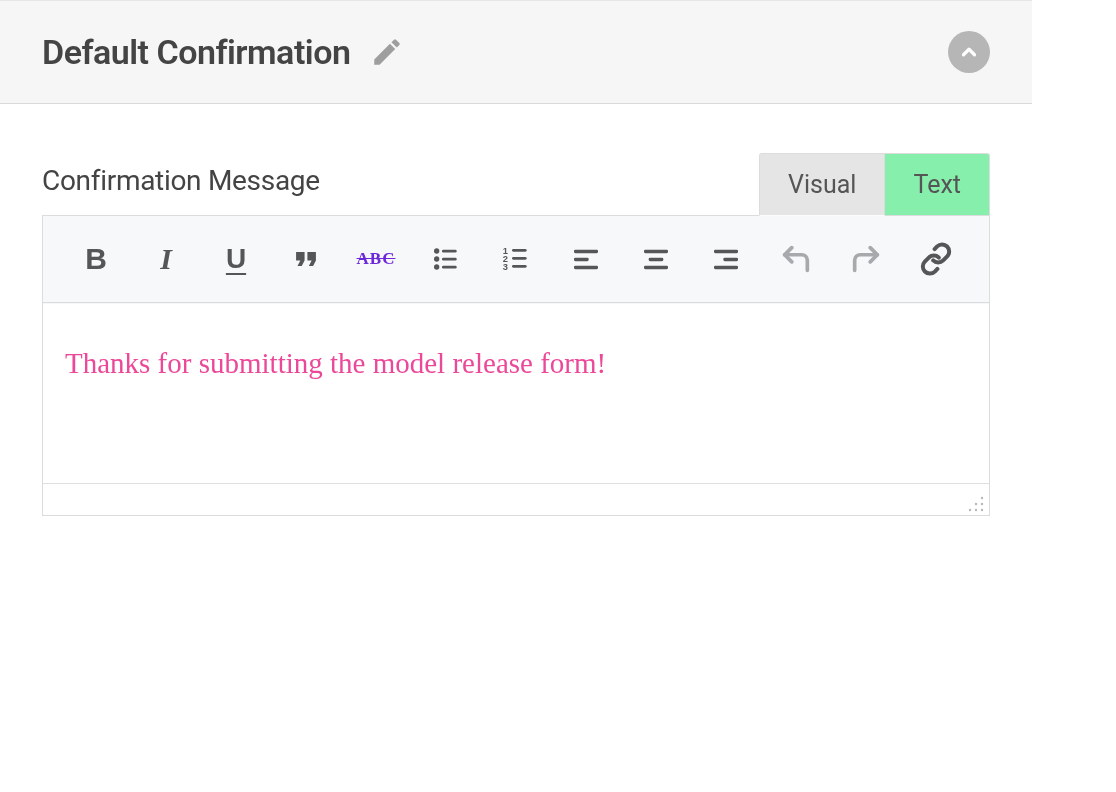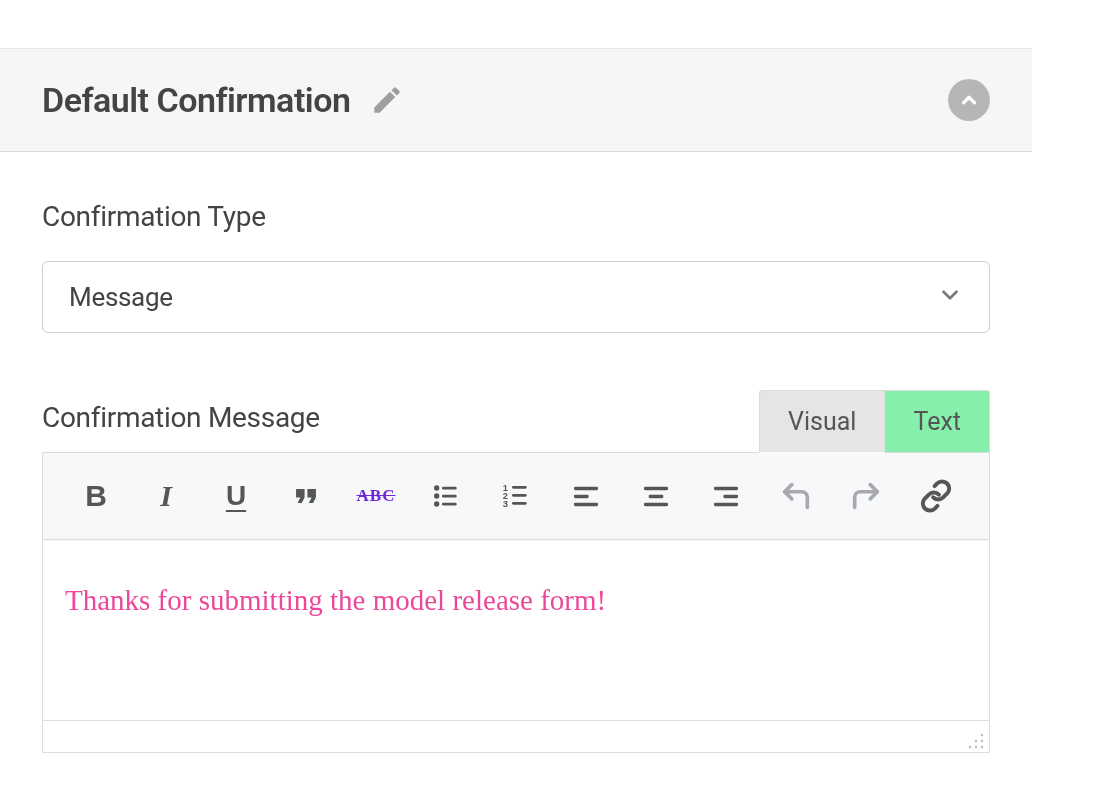--- a/index.html
+++ b/index.html
@@ -1,17 +1,17 @@
 <!DOCTYPE html>
 <html><head>
 <meta charset="utf-8">
 <style>
   * { box-sizing: border-box; margin: 0; padding: 0; }
   html, body { width: 1116px; height: 792px; font-family: -apple-system, BlinkMacSystemFont, "Segoe UI", Roboto, sans-serif; background: #fff; color: #444; }
-  .panel { width: 1032px; margin-top: 48px; }
+  .panel { width: 1032px; }
   .panel-header {
     display: flex; align-items: center; justify-content: space-between;
     background: #f6f6f6;
     border-top: 1px solid #e6e6e6;
     border-bottom: 1px solid #dadada;
     padding: 30px 42px 30px 42px;
   }
   .panel-header-left { display: flex; align-items: center; gap: 20px; }
   .panel-title { font-size: 34px; font-weight: 600; color: #444; letter-spacing: -0.5px; }
   .edit-icon { color: #9e9e9e; display:flex; align-items:center; }
@@ -96,31 +96,20 @@
       </div>
     </div>
     <div class="collapse-btn">
       <svg width="22" height="22" viewBox="0 0 24 24" fill="none" stroke="currentColor" stroke-width="3.5" stroke-linecap="round" stroke-linejoin="round">
         <polyline points="6 15 12 9 18 15"></polyline>
       </svg>
     </div>
   </div>
 
   <div class="panel-body">
-    <div class="field">
-      <div class="field-label">Confirmation Type</div>
-      <div class="select-wrap">
-        <span class="select-value">Message</span>
-        <span class="select-caret">
-          <svg width="26" height="26" viewBox="0 0 24 24" fill="none" stroke="currentColor" stroke-width="2.4" stroke-linecap="round" stroke-linejoin="round">
-            <polyline points="6 9 12 15 18 9"></polyline>
-          </svg>
-        </span>
-      </div>
-    </div>
 
     <div class="message-section">
       <div class="message-header">
         <div class="field-label" style="margin-bottom:18px">Confirmation Message</div>
         <div class="editor-tabs">
           <div class="editor-tab active">Visual</div>
           <div class="editor-tab">Text</div>
         </div>
       </div>
 

